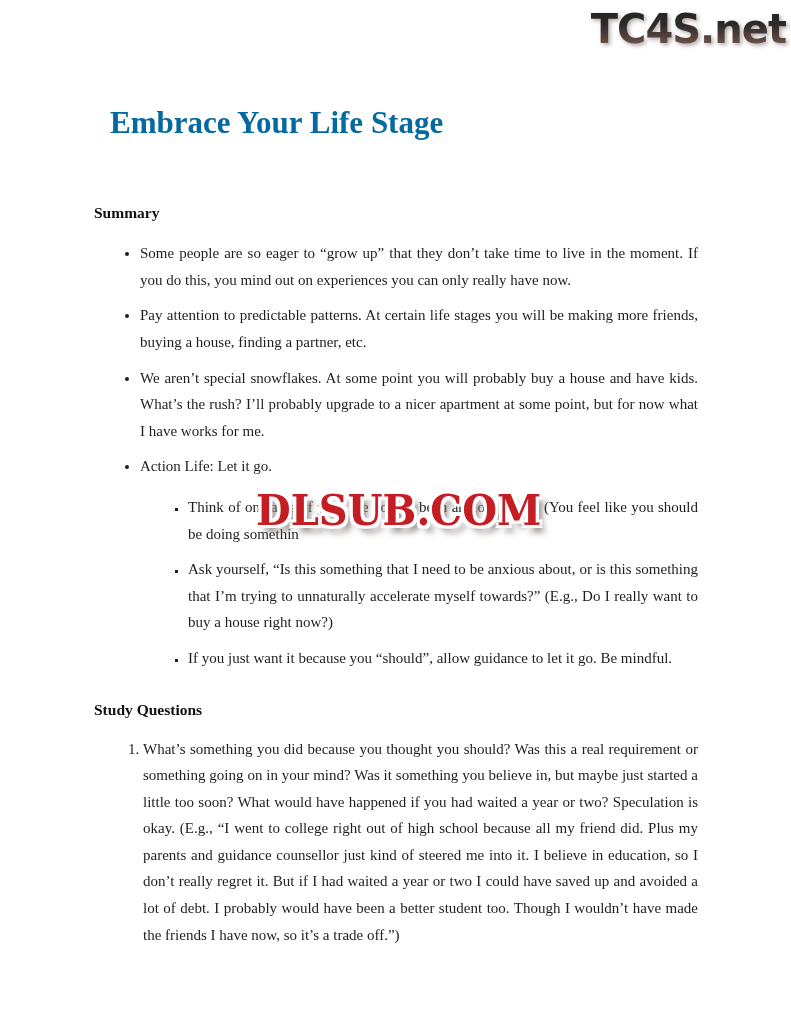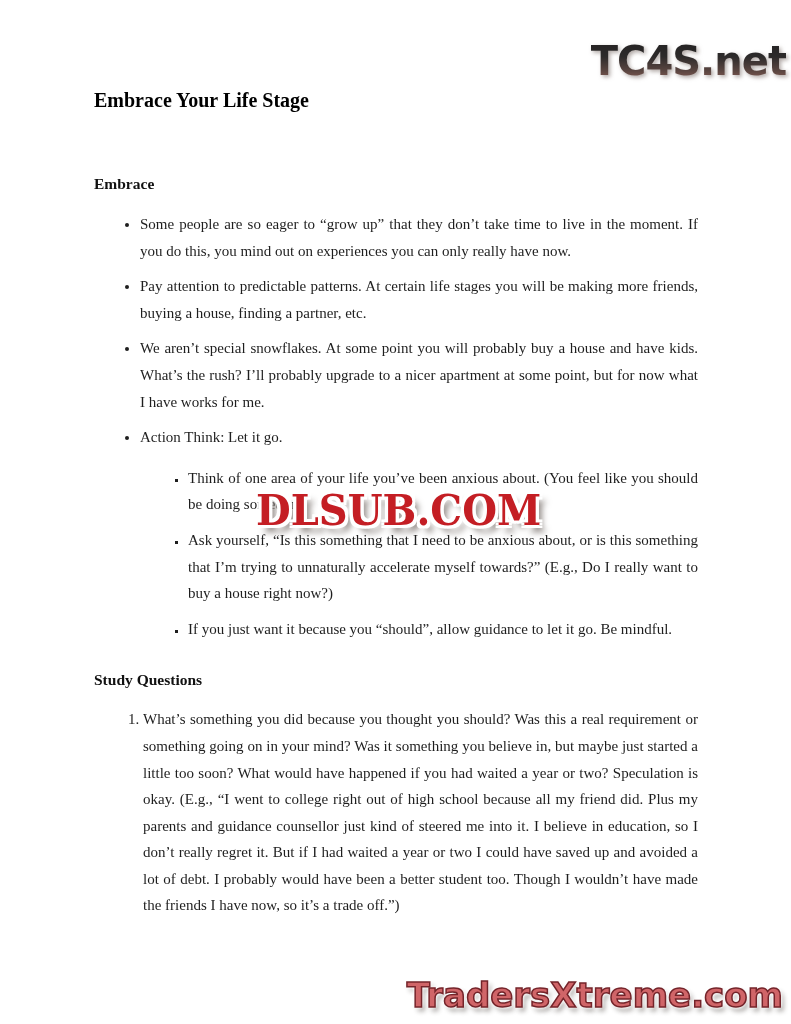--- a/index.html
+++ b/index.html
@@ -24,39 +24,38 @@
     right: 5px;
     font-family: "DejaVu Sans", sans-serif;
     font-weight: bold;
     font-size: 40px;
     letter-spacing: -1px;
     background: linear-gradient(to bottom, #232122 0%, #2c2a2a 40%, #5b4641 72%, #8d5f57 95%);
     -webkit-background-clip: text;
     background-clip: text;
     color: transparent;
     filter: drop-shadow(2px 2px 2px rgba(110, 95, 90, 0.55)) blur(0.4px);
-    margin-top: 32px;
   }
 
   
   .content {
     position: absolute;
     left: 94px;
     width: 604px;
     top: 0;
     font-size: 15px;
     line-height: 26.6px;
   }
   .doc-title {
-    margin: 0;
+    margin: 16px;
     padding-top: 88px;
-    font-size: 20px;
+    font-size: 31px;
     line-height: 1.2;
     font-weight: bold;
-    color: #000000;
+    color: #0369a1;
   }
   .section-heading {
     margin: 0;
     font-size: 15.5px;
     line-height: 20px;
     font-weight: bold;
     color: #111111;
   }
   .summary-heading { margin-top: 62px; }
   .study-heading   { margin-top: 28px; }
@@ -131,34 +130,34 @@
 <body>
 
 <div class="page">
 
   <div class="tc4s-logo">TC4S.net</div>
 
   <div class="content">
 
     <h1 class="doc-title">Embrace Your Life Stage</h1>
 
-    <h2 class="section-heading summary-heading">Embrace</h2>
+    <h2 class="section-heading summary-heading">Summary</h2>
 
     <ul class="l1">
       <li>
         <span>Some people are so eager to “grow up” that they don’t take time to live in the moment. If you do this, you mind out on experiences you can only really have now.</span>
       </li>
       <li>
         <span>Pay attention to predictable patterns. At certain life stages you will be making more friends, buying a house, finding a partner, etc.</span>
       </li>
       <li>
         <span>We aren’t special snowflakes. At some point you will probably buy a house and have kids. What’s the rush? I’ll probably upgrade to a nicer apartment at some point, but for now what I have works for me.</span>
       </li>
       <li>
-        <span>Action Think: Let it go.</span>
+        <span>Action Life: Let it go.</span>
         <ul class="l2">
           <li>
             <span>Think of one area of your life you’ve been anxious about. (You feel like you should be doing somethin</span>
           </li>
           <li>
             <span>Ask yourself, “Is this something that I need to be anxious about, or is this something that I’m trying to unnaturally accelerate myself towards?” (E.g., Do I really want to buy a house right now?)</span>
           </li>
           <li>
             <span>If you just want it because you “should”, allow guidance to let it go. Be mindful.</span>
           </li>
@@ -171,15 +170,14 @@
     <ol class="questions">
       <li>
         <span>What’s something you did because you thought you should? Was this a real requirement or something going on in your mind? Was it something you believe in, but maybe just started a little too soon? What would have happened if you had waited a year or two? Speculation is okay. (E.g., “I went to college right out of high school because all my friend did. Plus my parents and guidance counsellor just kind of steered me into it. I believe in education, so I don’t really regret it. But if I had waited a year or two I could have saved up and avoided a lot of debt. I probably would have been a better student too. Though I wouldn’t have made the friends I have now, so it’s a trade off.”)</span>
       </li>
     </ol>
 
   </div>
 
   <div class="watermark">DLSUB.COM</div>
 
-  <div class="tx-logo">TradersXtreme.com</div>
 
 </div>
 
 </body></html>

